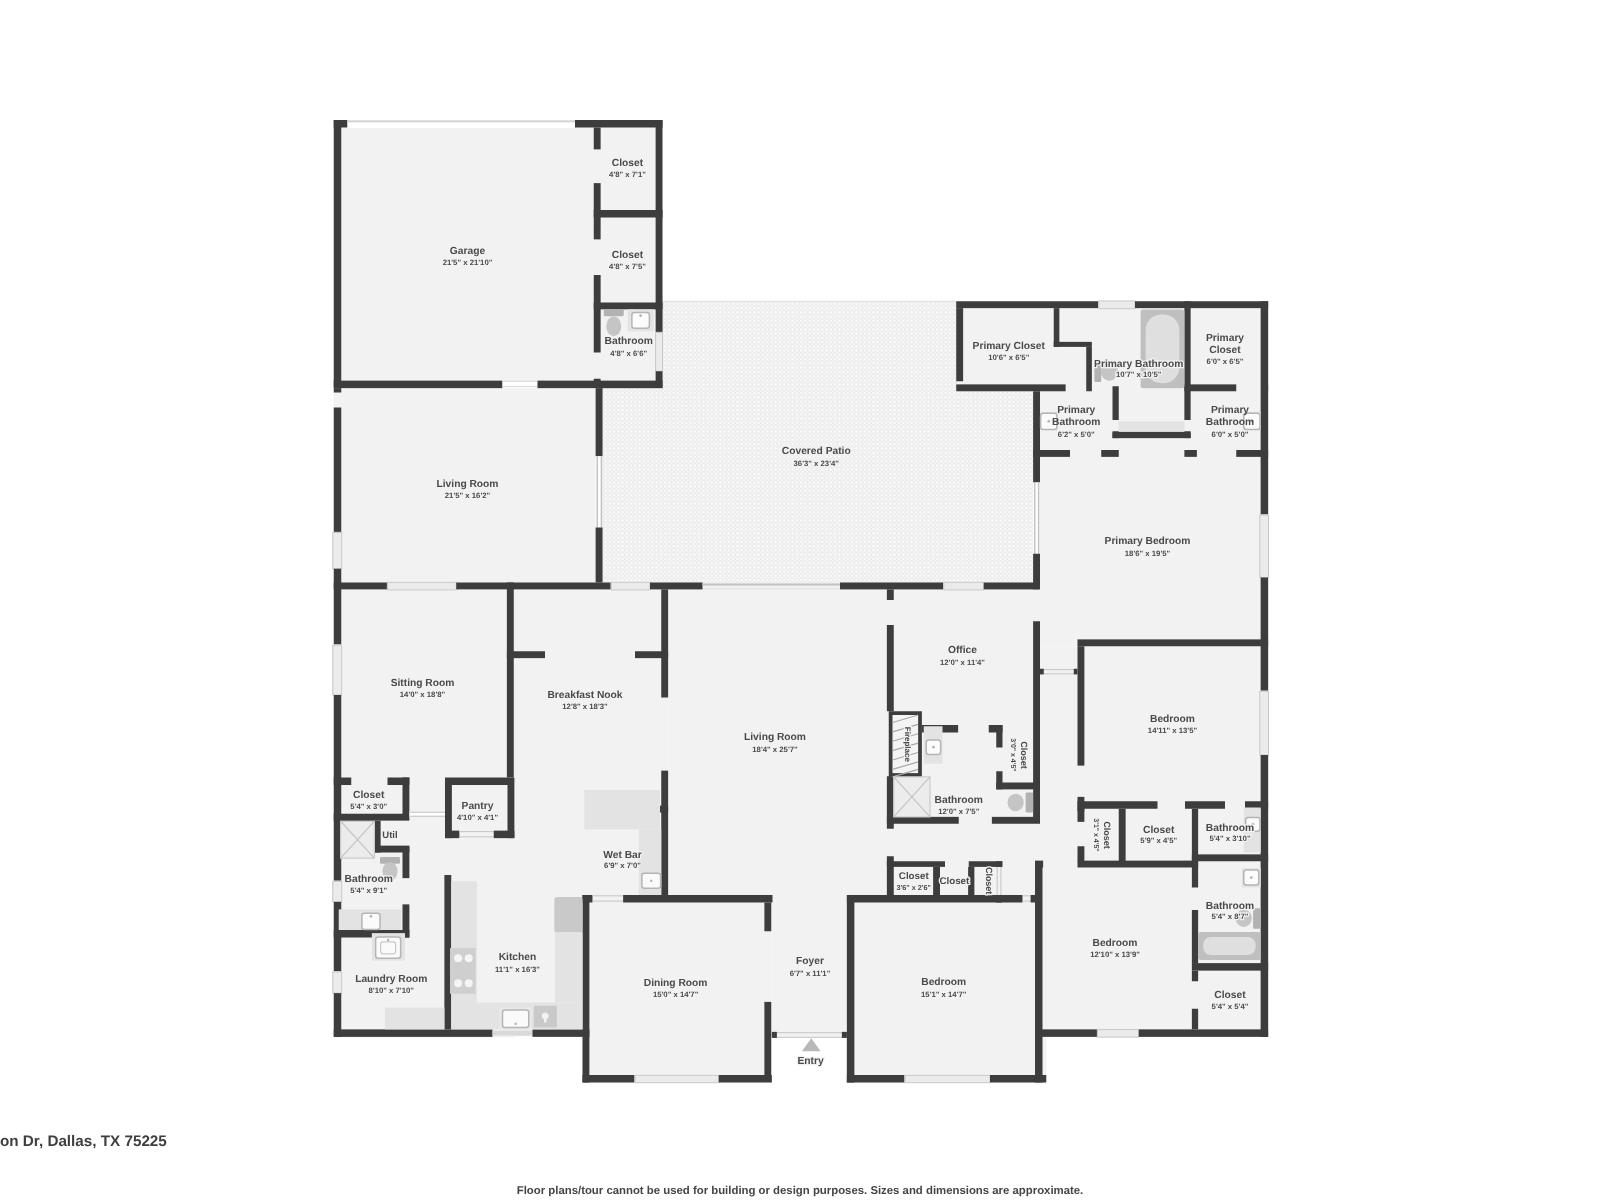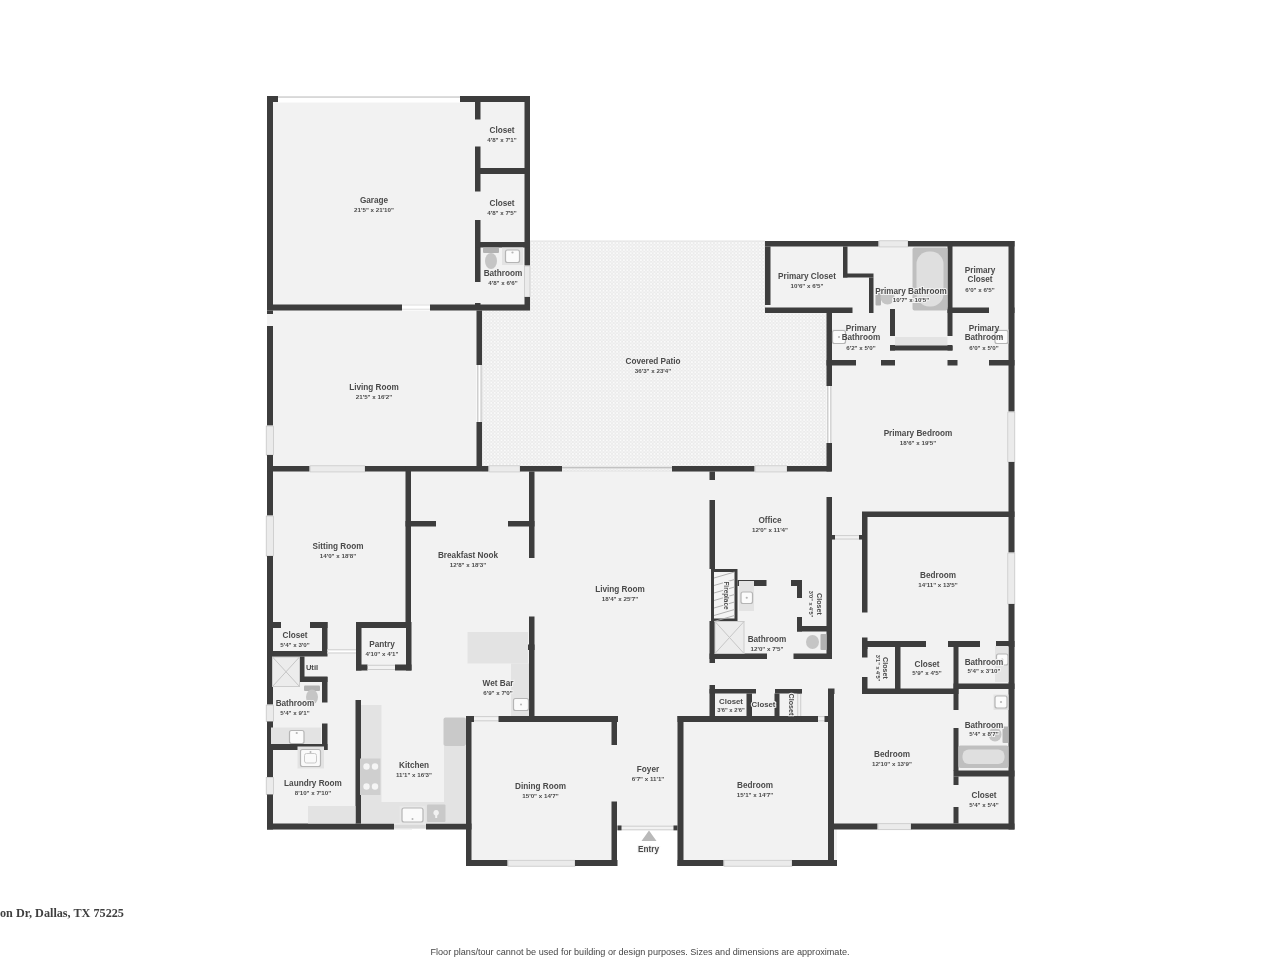--- a/index.html
+++ b/index.html
@@ -1,17 +1,17 @@
 <!DOCTYPE html>
 <html><head>
 <meta charset="utf-8">
 <style>
 html,body{margin:0;padding:0;background:#ffffff;width:1280px;height:960px;overflow:hidden}
-.addr{position:absolute;left:0;top:906px;font-family:Liberation Serif, serif;font-weight:bold;font-size:12.2px;color:#3f3f3f}
-.foot{position:absolute;left:0;top:947px;width:1280px;text-align:center;font-family:"Liberation Sans",sans-serif;font-weight:normal;font-size:9.1px;color:#454545}
+.addr{position:absolute;left:0;top:906px;font-family:Liberation Sans, sans-serif;font-weight:bold;font-size:12.2px;color:#3f3f3f}
+.foot{position:absolute;left:0;top:947px;width:1280px;text-align:center;font-family:"Liberation Sans",sans-serif;font-weight:bold;font-size:9.1px;color:#454545}
 </style>
 </head>
 <body>
 
 <svg width="1280" height="960" viewBox="0 0 1280 960" shape-rendering="auto" style="position:absolute;left:0;top:0">
 <defs>
 <pattern id="pat" width="3.4" height="3.4" patternUnits="userSpaceOnUse">
 <rect width="3.4" height="3.4" fill="#f5f5f5"></rect>
 <circle cx="1.7" cy="1.7" r="1.35" fill="#fcfcfc" stroke="#e6e6e6" stroke-width="0.65"></circle>
 </pattern>

